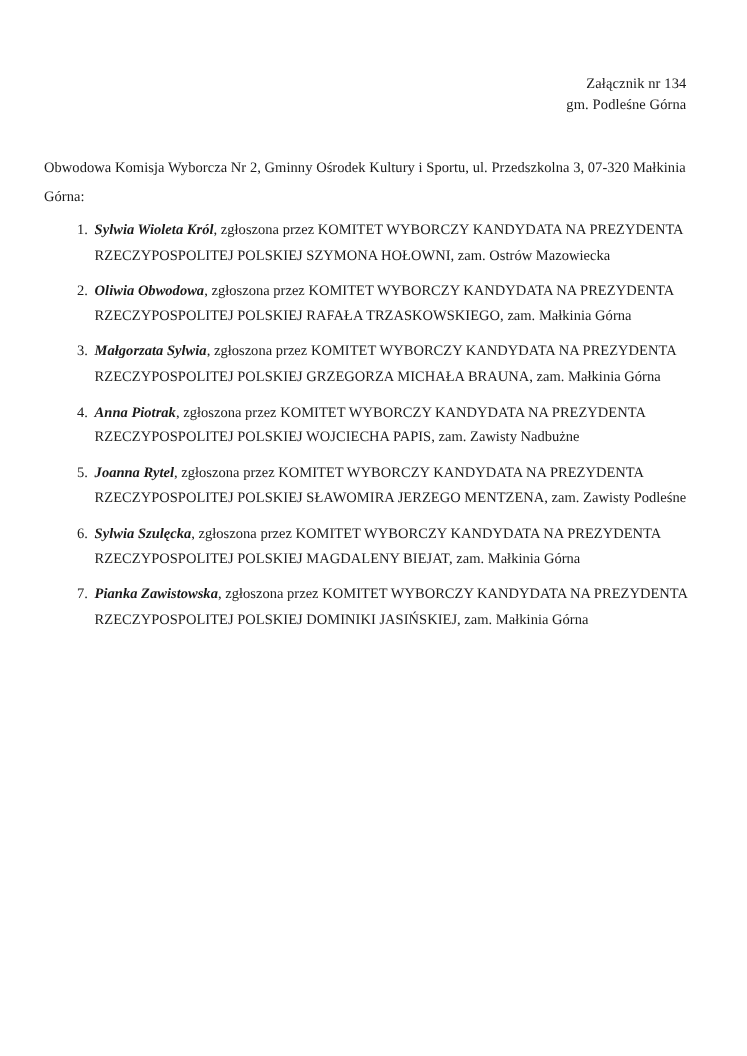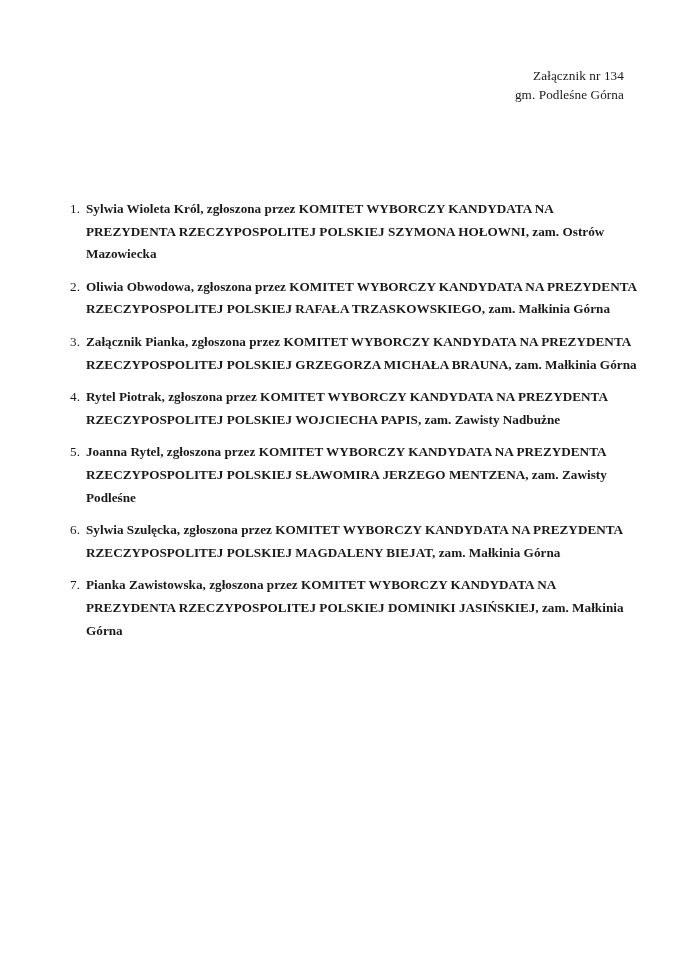--- a/index.html
+++ b/index.html
@@ -72,40 +72,42 @@
     position: absolute;
     left: 22px;
     top: 0;
     width: 18px;
     text-align: right;
     font-size: 13.2px;
     line-height: 22.6px;
   }
   .candidate-name {
     font-weight: bold;
+    font-style: italic;
   }
   .candidate-body {
-    font-weight: bold;
+    font-weight: normal;
     margin-top: 28px;
   }
 </style>
 </head>
 <body>
 
 <div class="page">
 
   <div class="doc-header">
     <div>Załącznik nr 134</div>
     <div>gm. Podleśne Górna</div>
   </div>
 
+  <p class="intro">Obwodowa Komisja Wyborcza Nr 2, Gminny Ośrodek Kultury i Sportu, ul. Przedszkolna 3, 07-320 Małkinia Górna:</p>
 
   <ol class="candidate-list">
       <li class="candidate-item"><span class="candidate-number">1.</span><span class="candidate-name">Sylwia Wioleta Król</span><span class="candidate-body">, zgłoszona przez KOMITET WYBORCZY KANDYDATA NA PREZYDENTA RZECZYPOSPOLITEJ POLSKIEJ SZYMONA HOŁOWNI, zam. Ostrów Mazowiecka</span></li>
       <li class="candidate-item"><span class="candidate-number">2.</span><span class="candidate-name">Oliwia Obwodowa</span><span class="candidate-body">, zgłoszona przez KOMITET WYBORCZY KANDYDATA NA PREZYDENTA RZECZYPOSPOLITEJ POLSKIEJ RAFAŁA TRZASKOWSKIEGO, zam. Małkinia Górna</span></li>
-      <li class="candidate-item"><span class="candidate-number">3.</span><span class="candidate-name">Załącznik Pianka</span><span class="candidate-body">, zgłoszona przez KOMITET WYBORCZY KANDYDATA NA PREZYDENTA RZECZYPOSPOLITEJ POLSKIEJ GRZEGORZA MICHAŁA BRAUNA, zam. Małkinia Górna</span></li>
-      <li class="candidate-item"><span class="candidate-number">4.</span><span class="candidate-name">Rytel Piotrak</span><span class="candidate-body">, zgłoszona przez KOMITET WYBORCZY KANDYDATA NA PREZYDENTA RZECZYPOSPOLITEJ POLSKIEJ WOJCIECHA PAPIS, zam. Zawisty Nadbużne</span></li>
+      <li class="candidate-item"><span class="candidate-number">3.</span><span class="candidate-name">Małgorzata Sylwia</span><span class="candidate-body">, zgłoszona przez KOMITET WYBORCZY KANDYDATA NA PREZYDENTA RZECZYPOSPOLITEJ POLSKIEJ GRZEGORZA MICHAŁA BRAUNA, zam. Małkinia Górna</span></li>
+      <li class="candidate-item"><span class="candidate-number">4.</span><span class="candidate-name">Anna Piotrak</span><span class="candidate-body">, zgłoszona przez KOMITET WYBORCZY KANDYDATA NA PREZYDENTA RZECZYPOSPOLITEJ POLSKIEJ WOJCIECHA PAPIS, zam. Zawisty Nadbużne</span></li>
       <li class="candidate-item"><span class="candidate-number">5.</span><span class="candidate-name">Joanna Rytel</span><span class="candidate-body">, zgłoszona przez KOMITET WYBORCZY KANDYDATA NA PREZYDENTA RZECZYPOSPOLITEJ POLSKIEJ SŁAWOMIRA JERZEGO MENTZENA, zam. Zawisty Podleśne</span></li>
       <li class="candidate-item"><span class="candidate-number">6.</span><span class="candidate-name">Sylwia Szulęcka</span><span class="candidate-body">, zgłoszona przez KOMITET WYBORCZY KANDYDATA NA PREZYDENTA RZECZYPOSPOLITEJ POLSKIEJ MAGDALENY BIEJAT, zam. Małkinia Górna</span></li>
       <li class="candidate-item"><span class="candidate-number">7.</span><span class="candidate-name">Pianka Zawistowska</span><span class="candidate-body">, zgłoszona przez KOMITET WYBORCZY KANDYDATA NA PREZYDENTA RZECZYPOSPOLITEJ POLSKIEJ DOMINIKI JASIŃSKIEJ, zam. Małkinia Górna</span></li>
     </ol>
 
 </div>
 
 </body></html>

